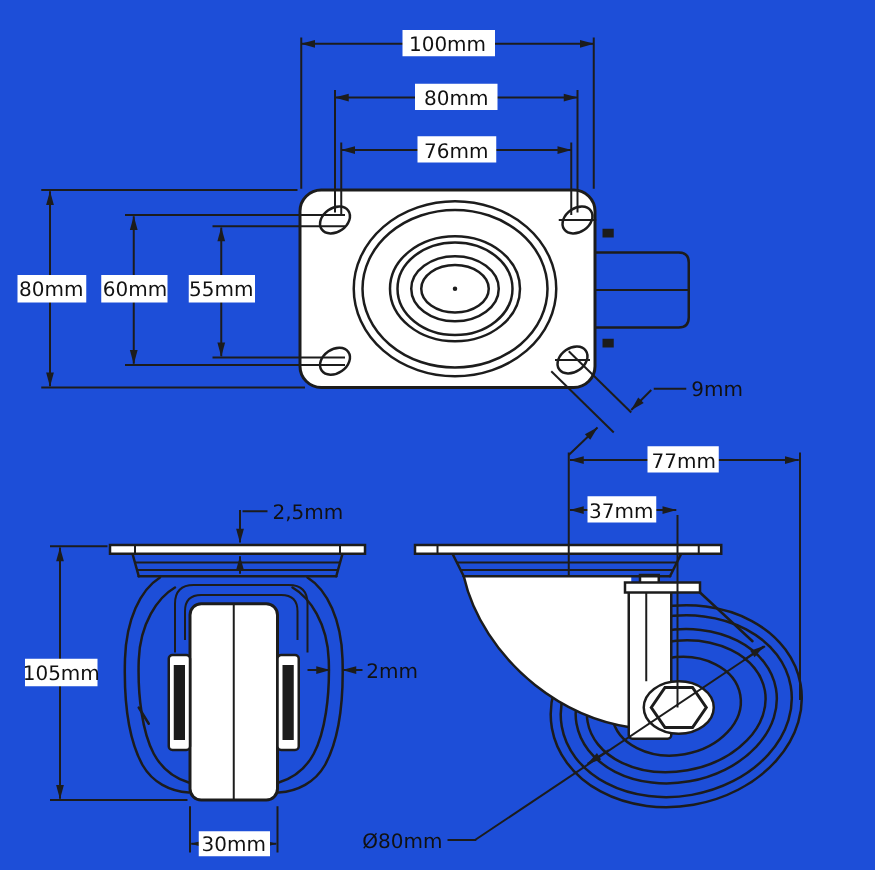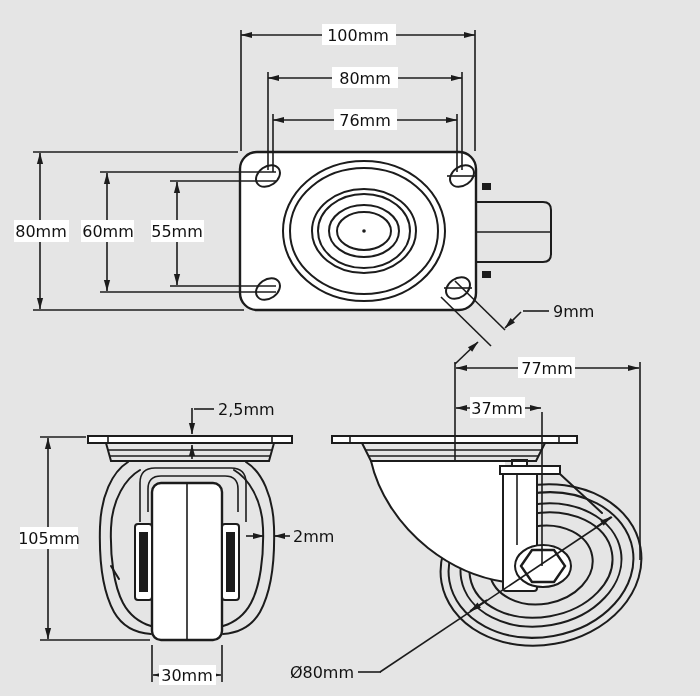--- a/index.html
+++ b/index.html
@@ -1,16 +1,16 @@
 <!DOCTYPE html>
 <html><head>
 <meta charset="utf-8">
 <style>
   html,body{margin:0;padding:0;background:#fff;}
-  #stage{width:700px;height:696px;position:relative;background:#e5e5e5;overflow:hidden;}
+  #stage{width:700px;height:696px;position:relative;background:#1d4ed8;overflow:hidden;}
   svg{display:block;}
   .ln{fill:none;stroke:#1c1c1c;stroke-width:2;stroke-linecap:round;}
   .ln1{fill:none;stroke:#1c1c1c;stroke-width:1.6;stroke-linecap:butt;}
   .dim{fill:none;stroke:#1c1c1c;stroke-width:1.6;}
   .wfill{fill:#ffffff;stroke:#1c1c1c;stroke-width:2;}
   .wfill25{fill:#ffffff;stroke:#1c1c1c;stroke-width:2.4;}
   .dark{fill:#1c1c1c;stroke:none;}
   .lbl{font-family:"DejaVu Sans","Liberation Sans",sans-serif;font-size:16px;fill:#111;}
   .lblbg{fill:#ffffff;stroke:none;}
 </style>

